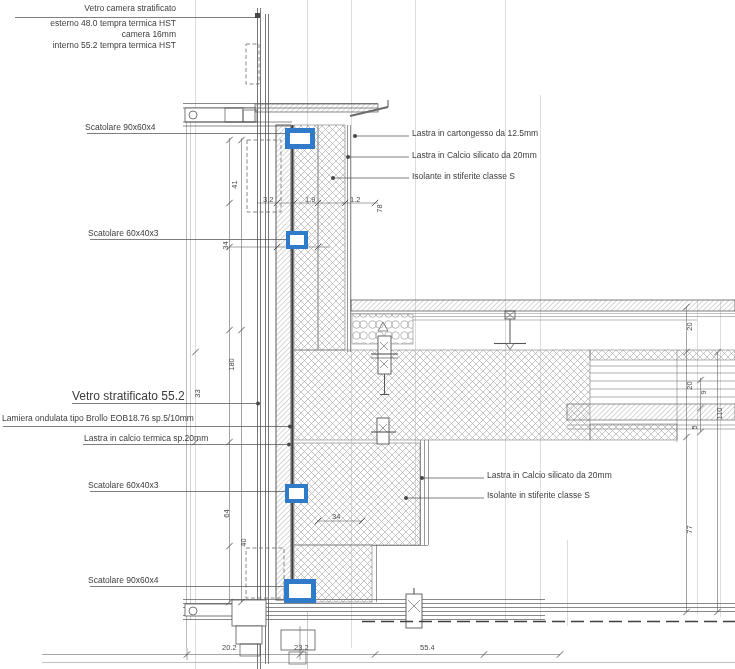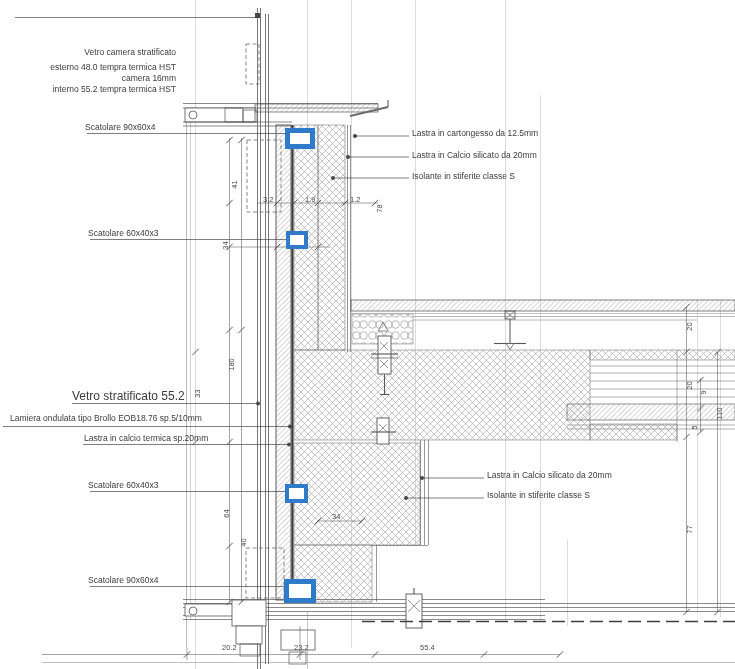--- a/index.html
+++ b/index.html
@@ -1,21 +1,21 @@
 <!DOCTYPE html>
 <html><head>
 <meta charset="utf-8">
 <style>
   html,body{margin:0;padding:0;background:#fff;}
   .stage{position:relative;width:735px;height:669px;background:#ffffff;overflow:hidden;
          font-family:"Liberation Sans",sans-serif;}
   .stage svg{position:absolute;left:0;top:0;}
   .lbl{position:absolute;font-size:8.5px;line-height:1.1;color:#3c3c3c;white-space:nowrap;}
   .lbl.big{font-size:12px;}
-  .lbl.right{text-align:right;margin-top:44px;}
+  .lbl.right{text-align:right;}
   .dim{position:absolute;font-size:7.5px;color:#4a4a4a;white-space:nowrap;}
   .dim.rot{width:26px;text-align:center;transform:rotate(-90deg);transform-origin:center center;}
   .marker{position:absolute;box-sizing:border-box;background:#ffffff;border:5px solid #2F7AC9;z-index:3;}
   .marker.thin{border-width:4px;}
 </style>
 </head>
 <body>
 
 <div class="stage">
 
@@ -258,21 +258,21 @@
 <div class="marker" style="left:284px;top:579px;width:32px;height:24px;"></div>
 
 <div class="lbl right" style="left:0;top:4px;width:176px;">Vetro camera stratificato</div>
 <div class="lbl right" style="left:0;top:19px;width:176px;">esterno 48.0 tempra termica HST</div>
 <div class="lbl right" style="left:0;top:30px;width:176px;">camera 16mm</div>
 <div class="lbl right" style="left:0;top:41px;width:176px;">interno 55.2 tempra termica HST</div>
 
 <div class="lbl" style="left:85px;top:123px;">Scatolare 90x60x4</div>
 <div class="lbl" style="left:88px;top:229px;">Scatolare 60x40x3</div>
 <div class="lbl big" style="left:72px;top:390px;">Vetro stratificato 55.2</div>
-<div class="lbl" style="left:2px;top:414px;margin-left:8px;">Lamiera ondulata tipo Brollo EOB18.76 sp.5/10mm</div>
+<div class="lbl" style="left:2px;top:414px;">Lamiera ondulata tipo Brollo EOB18.76 sp.5/10mm</div>
 <div class="lbl" style="left:84px;top:434px;">Lastra in calcio termica sp.20mm</div>
 <div class="lbl" style="left:88px;top:481px;">Scatolare 60x40x3</div>
 <div class="lbl" style="left:88px;top:576px;">Scatolare 90x60x4</div>
 
 <div class="lbl" style="left:412px;top:129px;">Lastra in cartongesso da 12.5mm</div>
 <div class="lbl" style="left:412px;top:151px;">Lastra in Calcio silicato da 20mm</div>
 <div class="lbl" style="left:412px;top:172px;">Isolante in stiferite classe S</div>
 <div class="lbl" style="left:487px;top:471px;">Lastra in Calcio silicato da 20mm</div>
 <div class="lbl" style="left:487px;top:491px;">Isolante in stiferite classe S</div>
 

